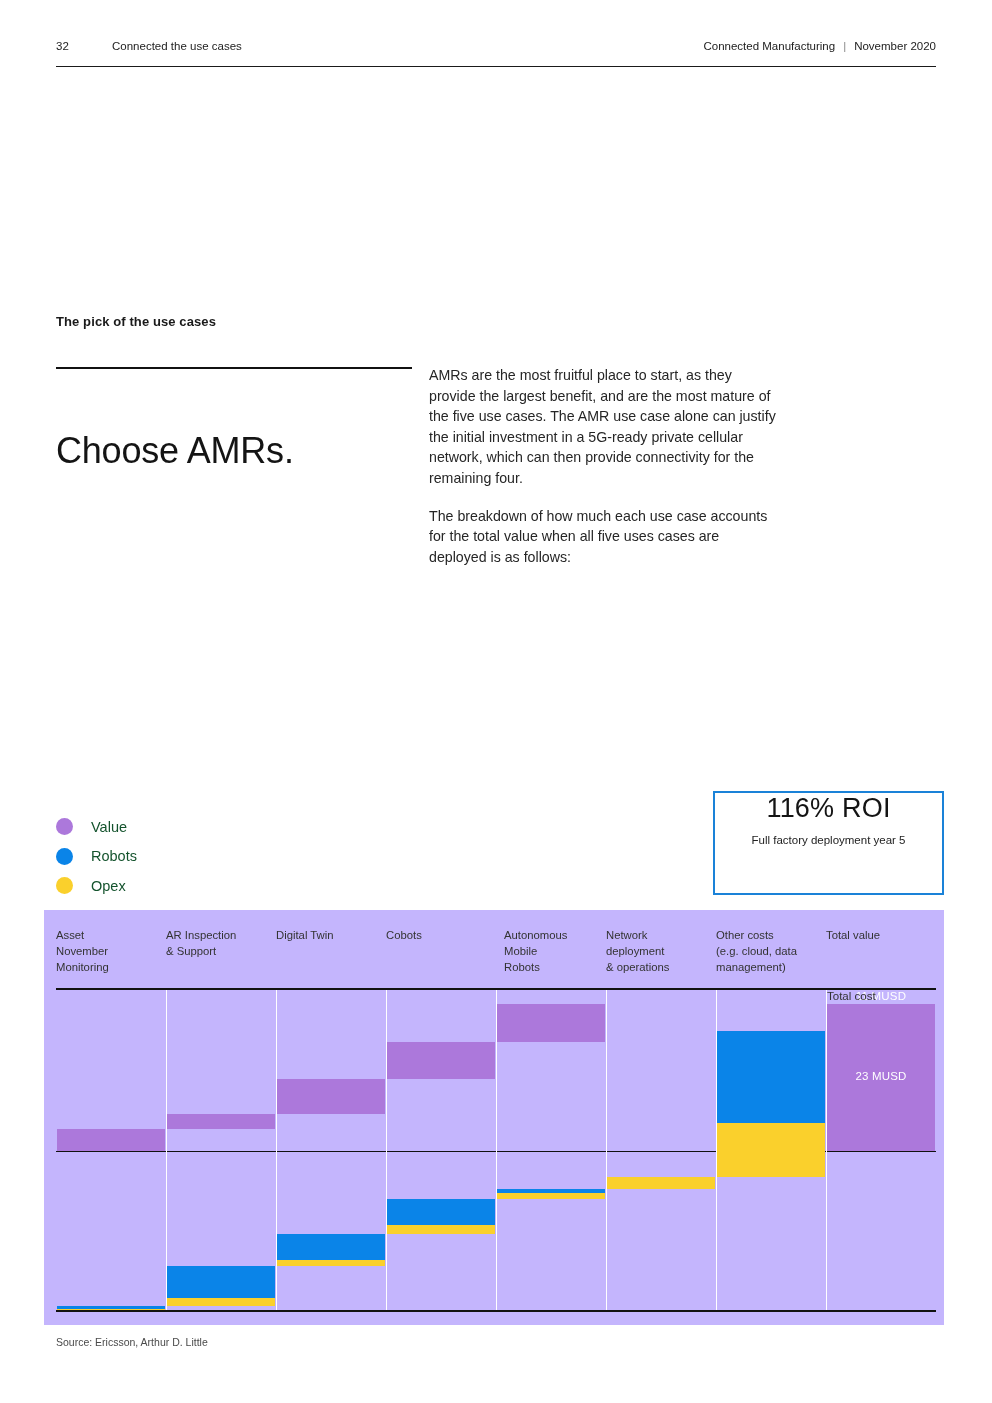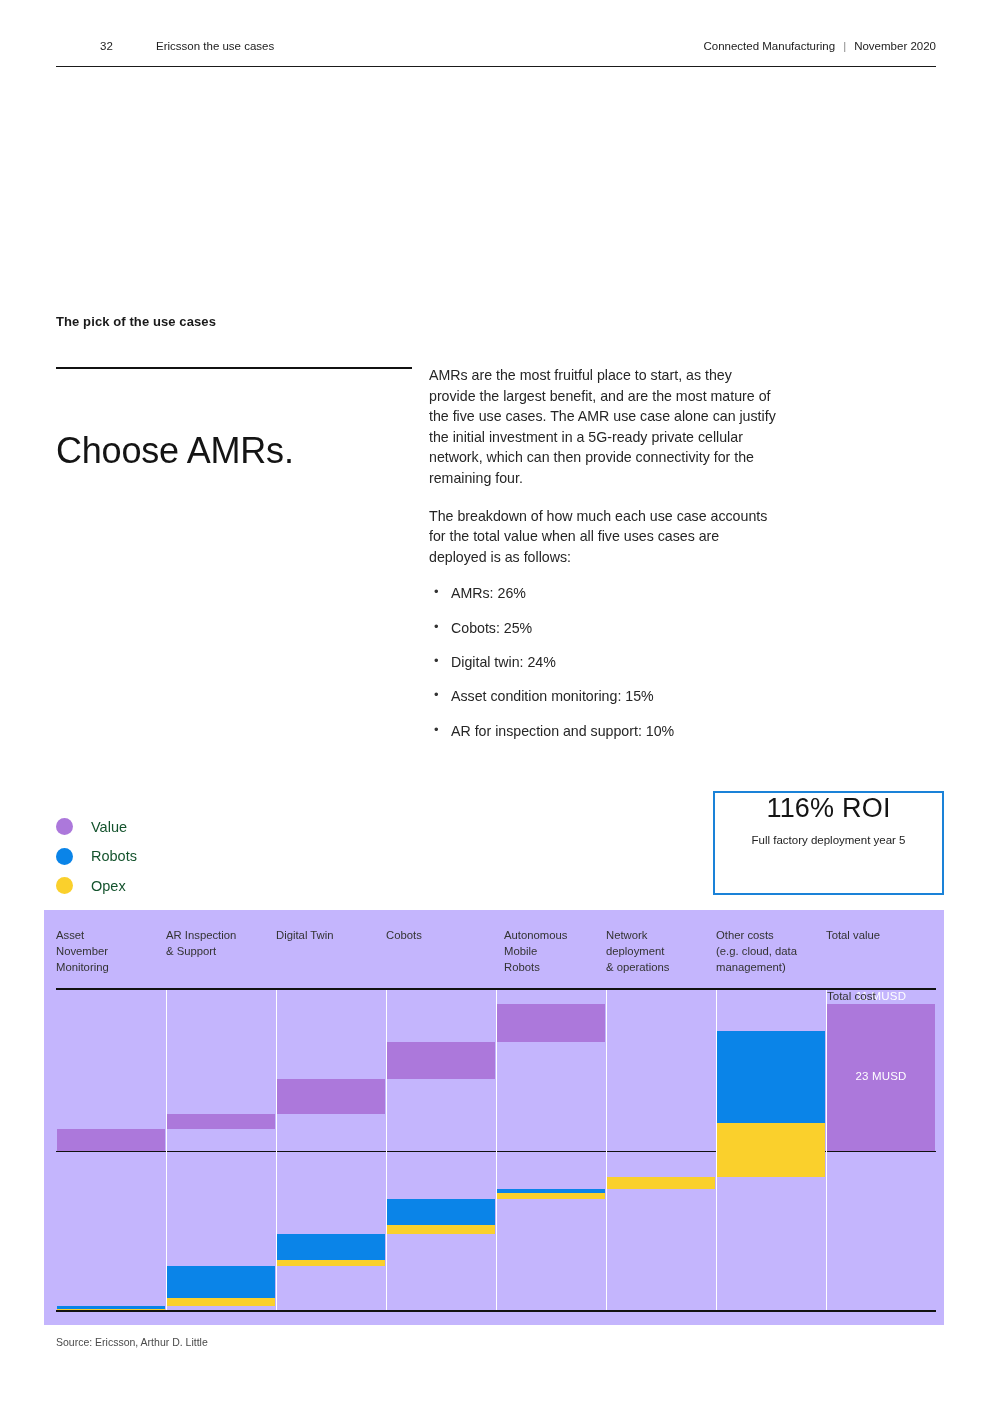--- a/index.html
+++ b/index.html
@@ -11,21 +11,21 @@
     overflow: hidden;
   }
   .page { position: relative; width: 992px; height: 1403px; }
 
   
   .header {
     position: absolute; left: 56px; top: 40px; width: 880px;
     display: flex; align-items: baseline;
     font-size: 11.5px; color: #222;
   }
-  .hdr-page { width: 56px; margin-left: 44px; }
+  .hdr-page { width: 56px; }
   .hdr-section { flex: 0 0 auto; }
   .hdr-right { margin-left: auto; display: flex; align-items: baseline; gap: 8px; }
   .hdr-sep { color: #888; }
   .header-rule {
     position: absolute; left: 56px; top: 66px; width: 880px;
     height: 1.4px; background: #1a1a1a;
   }
 
   
   .kicker {
@@ -122,46 +122,39 @@
     font-size: 10.5px; color: #4a4a4a;
   }
 </style>
 </head>
 <body>
 
 <div class="page">
 
   <div class="header">
     <span class="hdr-page">32</span>
-    <span class="hdr-section">Ericsson the use cases</span>
+    <span class="hdr-section">Connected the use cases</span>
     <span class="hdr-right">
       <span>Connected Manufacturing</span>
       <span class="hdr-sep">|</span>
       <span>November 2020</span>
     </span>
   </div>
   <div class="header-rule"></div>
 
   <div class="kicker">The pick of the use cases</div>
   <div class="title-rule"></div>
   <h1 class="title">
     <br>
     <span>Choose AMRs.</span>
   </h1>
 
   <div class="body-col">
     <p>AMRs are the most fruitful place to start, as they provide the largest benefit, and are the most mature of the five use cases. The AMR use case alone can justify the initial investment in a 5G-ready private cellular network, which can then provide connectivity for the remaining four.</p>
     <p>The breakdown of how much each use case accounts for the total value when all five uses cases are deployed is as follows:</p>
-    <ul class="bullets">
-      <li>AMRs: 26%</li>
-      <li>Cobots: 25%</li>
-      <li>Digital twin: 24%</li>
-      <li>Asset condition monitoring: 15%</li>
-      <li>AR for inspection and support: 10%</li>
-    </ul>
   </div>
 
   <div class="legend">
     <div class="legend-row">
       <span class="legend-dot" style="background: rgb(172, 120, 219);"></span>
       <span class="legend-label">Value</span>
     </div>
     <div class="legend-row">
       <span class="legend-dot" style="background: rgb(10, 132, 232);"></span>
       <span class="legend-label">Robots</span>

